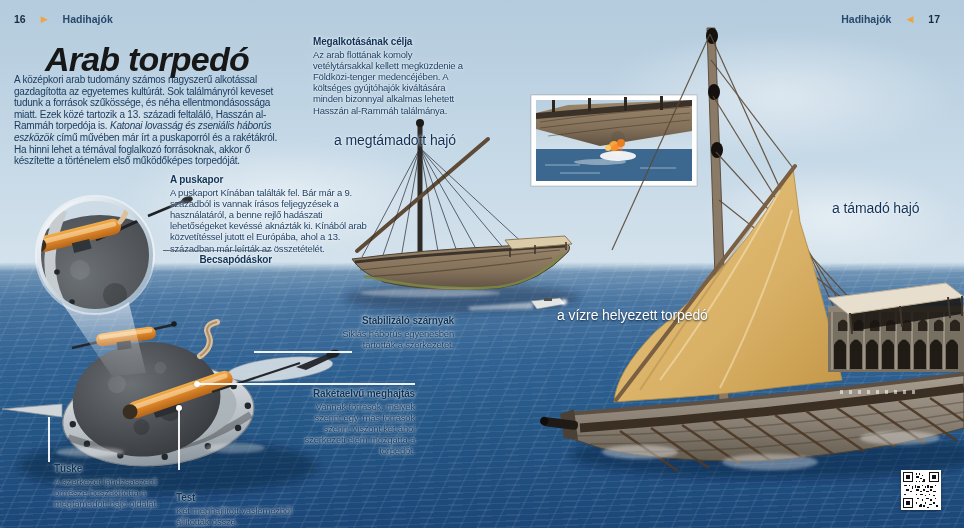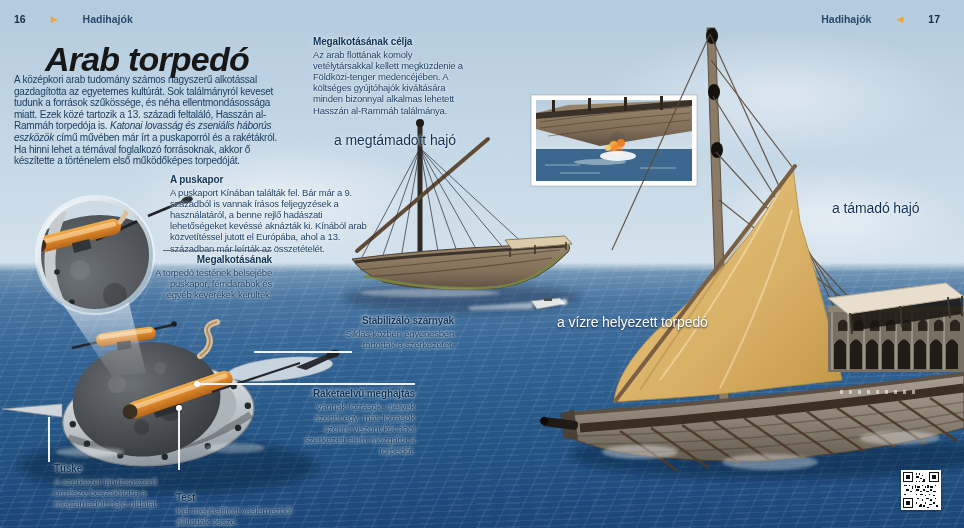--- a/index.html
+++ b/index.html
@@ -18,21 +18,21 @@
   }
   .sea::after{
     content:"";position:absolute;inset:0;
     background:
       repeating-linear-gradient(178deg,rgba(255,255,255,.07) 0 1.5px,rgba(255,255,255,0) 1.5px 6px),
       repeating-linear-gradient(115deg,rgba(255,255,255,.06) 0 2px,rgba(255,255,255,0) 2px 16px);
   }
   .cloud{position:absolute;background:radial-gradient(ellipse at 50% 55%,rgba(255,255,255,.95),rgba(255,255,255,0) 70%);filter:blur(6px);}
   .art{position:absolute;left:0;top:0;z-index:2;}
   .txt{position:absolute;z-index:4;color:#1d4066;}
-  .phead{position:absolute;top:13px;z-index:4;font-size:10.5px;display:flex;align-items:center;gap:25px;}
+  .phead{position:absolute;top:13px;z-index:4;font-size:10.5px;display:flex;align-items:center;gap:15px;}
   .pnum{font-weight:bold;color:#1a2c3f;}
   .psec{color:#28496c;font-weight:bold;}
   .arrow{color:#f0a43c;font-size:9px;line-height:1;}
   .title{left:29px;top:24px;font-size:34px;font-weight:800;color:#171717;letter-spacing:-0.8px;}
   .intro{left:14px;top:74px;width:264px;font-size:10px;line-height:1.16;letter-spacing:-0.22px;color:#1c3d60;}
   .it{font-style:italic;}
   .sec-h{font-size:10px;font-weight:bold;color:#0e3356;letter-spacing:-0.15px;margin:0 0 2px 0;}
   .sec-b{font-size:9.5px;line-height:1.17;letter-spacing:-0.2px;margin:0;}
   .r{text-align:right;}
   .halo{text-shadow:0 0 2px rgba(255,255,255,.9),0 0 5px rgba(255,255,255,.55);}
@@ -363,28 +363,27 @@
   </div>
 
 
   <div class="txt halo" style="left:170px;top:174px;width:198px;">
     <p class="sec-h">A puskapor</p>
     <p class="sec-b">A puskaport Kínában találták fel. Bár már a 9. századból is vannak írásos feljegyzések a használatáról, a benne rejlő hadászati lehetőségeket kevéssé aknázták ki. Kínából arab közvetítéssel jutott el Európába, ahol a 13. században már leírták az összetételét.</p>
   </div>
 
   <div class="line-h dark" style="left:163px;top:250px;width:109px;"></div>
   <div class="txt halo r" style="left:148px;top:254px;width:124px;">
-    <p class="sec-h">Megalkotásának</p>
-    <p class="sec-b">A torpedó testének belsejébe puskapor, fémdarabok és egyéb keverékek kerültek.</p>
+    <p class="sec-h">Becsapódáskor</p>
   </div>
 
   <div class="line-h" style="left:254px;top:351px;width:98px;"></div>
   <div class="txt halo r" style="left:330px;top:315px;width:124px;">
     <p class="sec-h">Stabilizáló szárnyak</p>
-    <p class="sec-b">Siklás közben egyenesben tartották a szerkezetet.</p>
+    <p class="sec-b">Siklás háborús egyenesben tartották a szerkezetet.</p>
   </div>
 
   <div class="dot" style="left:194px;top:381px;"></div>
   <div class="line-h" style="left:199px;top:383px;width:216px;"></div>
   <div class="txt halo r" style="left:287px;top:388px;width:128px;">
     <p class="sec-h">Rakétaelvű meghajtás</p>
     <p class="sec-b">Vannak források, melyek szerint egy, más források szerint viszont két ahol szerkezeti elem mozgatta a torpedót.</p>
   </div>
 
   <div class="line-v" style="left:48px;top:417px;height:45px;"></div>
@@ -395,21 +394,21 @@
 
   <div class="dot" style="left:176px;top:405px;"></div>
   <div class="line-v" style="left:178px;top:409px;height:61px;"></div>
   <div class="txt halo" style="left:176px;top:472px;width:140px;margin-top:20px;">
     <p class="sec-h">Test</p>
     <p class="sec-b">Két meghajlított vaslemezből állították össze.</p>
   </div>
 
   <div class="lbl halo" style="left:334px;top:132px;">a megtámadott hajó</div>
   <div class="lbl halo" style="left:832px;top:200px;">a támadó hajó</div>
-  <div class="lbl lbl-w" style="left:557px;top:314px;">a vízre helyezett torpedó</div>
+  <div class="lbl lbl-w" style="left:557px;top:307px;">a vízre helyezett torpedó</div>
 
   <div class="qr">
     <svg width="36" height="36" viewBox="0 0 25 25" shape-rendering="crispEdges">
       <rect x="0" y="0" width="25" height="25" fill="#ffffff"></rect>
       <g fill="#111111">
         <rect x="0" y="0" width="7" height="7"></rect>
           <rect x="18" y="0" width="7" height="7"></rect>
           <rect x="0" y="18" width="7" height="7"></rect>
       </g>
       <g fill="#ffffff">

